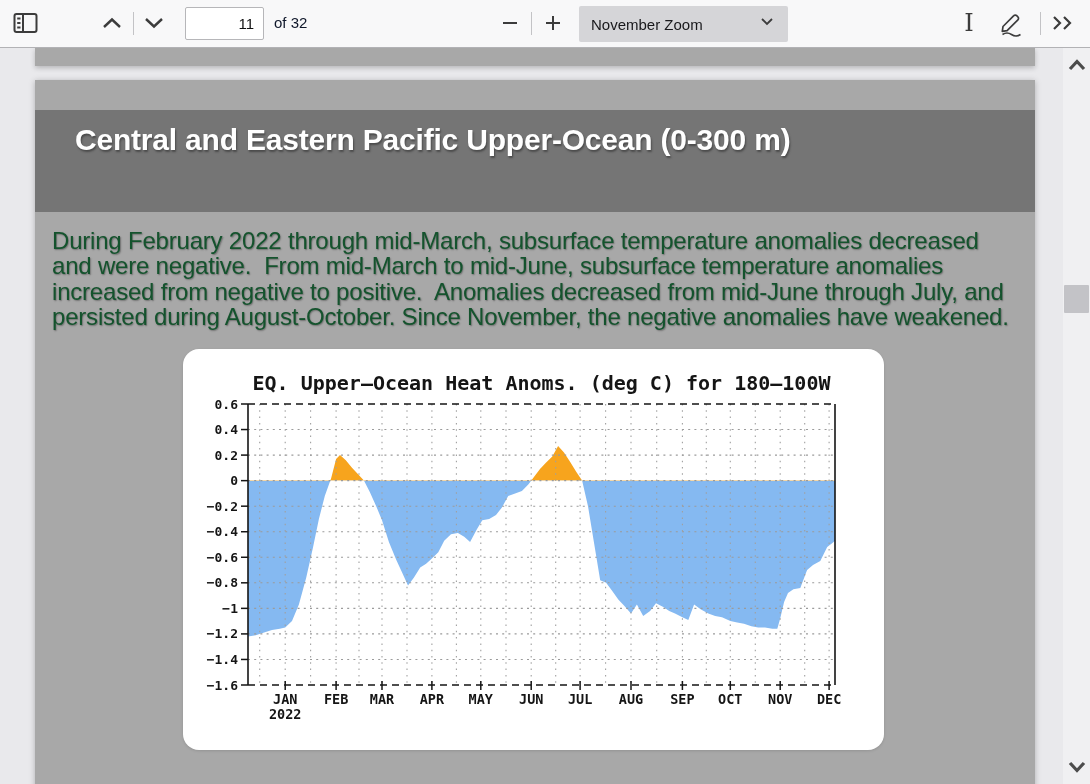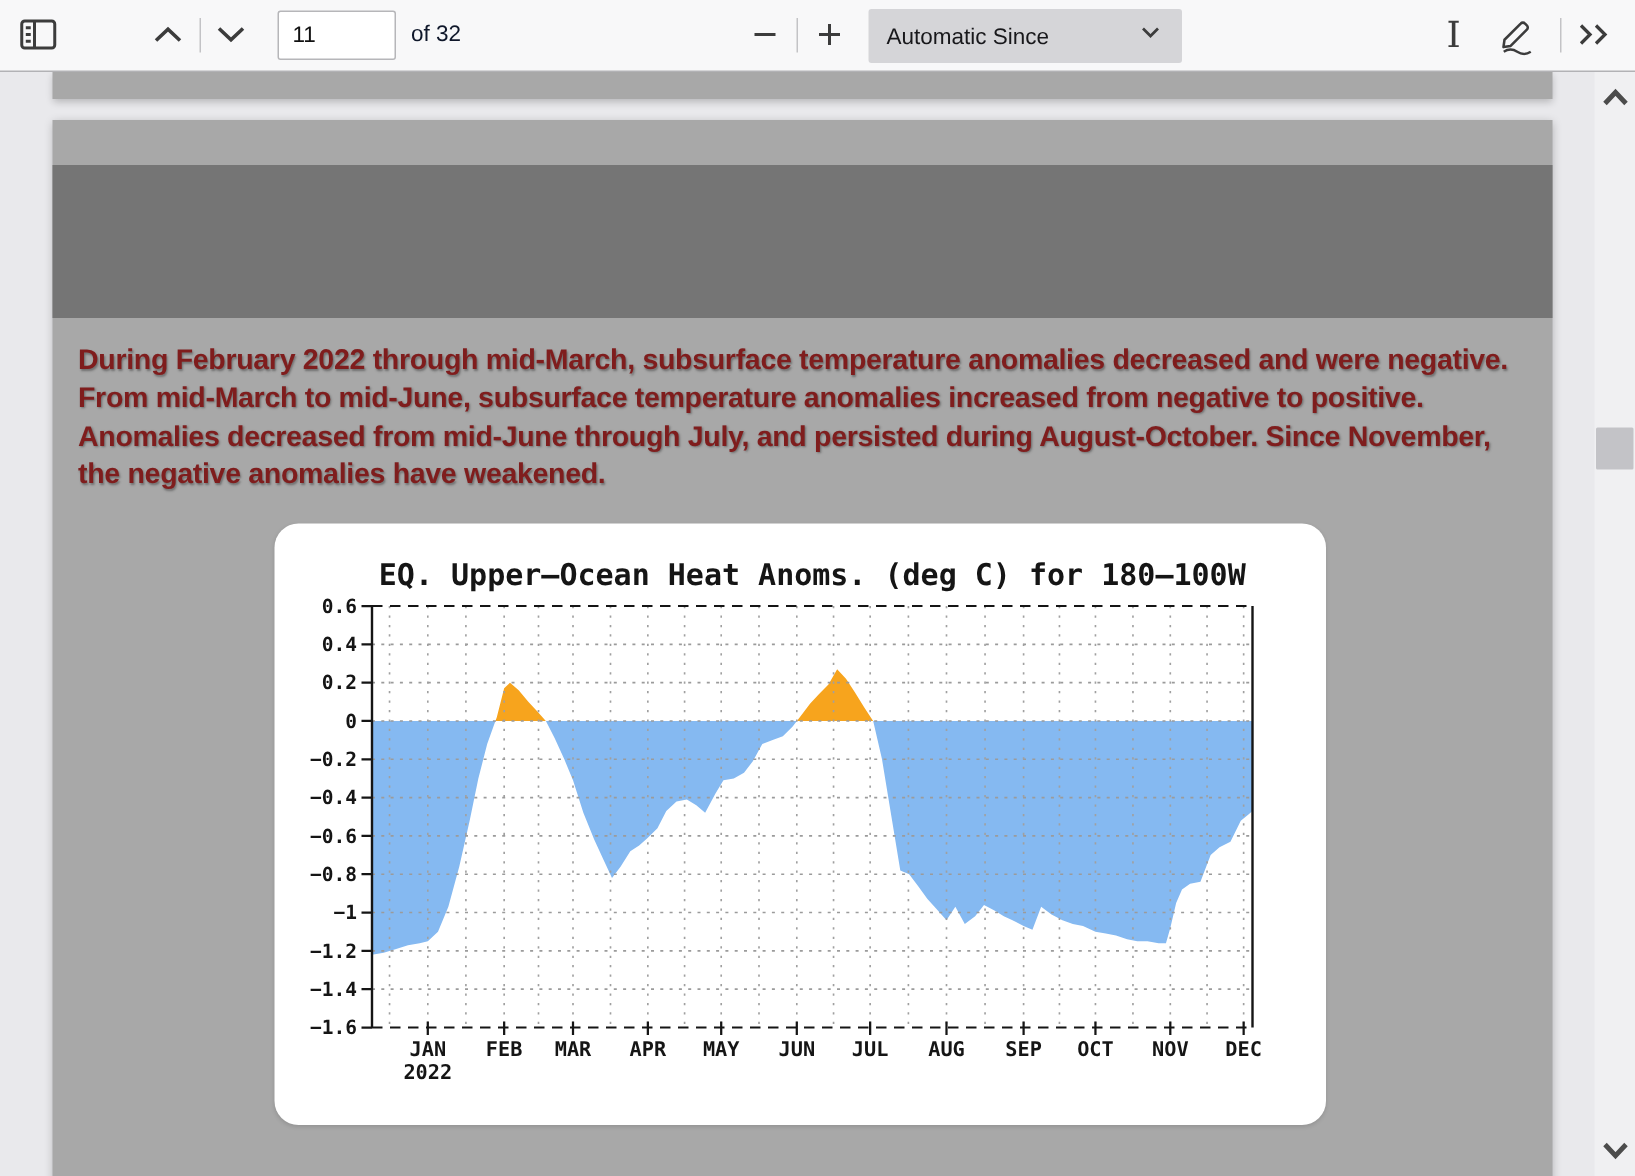--- a/index.html
+++ b/index.html
@@ -7,41 +7,41 @@
     width:1090px;height:784px;position:relative;overflow:hidden;
     font-family:"Liberation Sans",sans-serif;background:#e9e9ec;
   }
   
   .toolbar{position:absolute;left:0;top:0;width:1090px;height:47px;
     background:#f8f8f9;border-bottom:1px solid #b2b2b5;z-index:9}
   .tbtn{position:absolute;top:7px;width:32px;height:32px;display:flex;
     align-items:center;justify-content:center;border-radius:3px;color:#3c3c3c;cursor:pointer}
   .sep{position:absolute;top:12px;width:1px;height:23px;background:#c3c3c6}
   .pageno{position:absolute;left:185px;top:7px;width:79px;height:33px;
-    border:1px solid #b6b6b9;border-radius:2px;background:#fff;text-align:left;
+    border:1px solid #b6b6b9;border-radius:2px;background:#fff;text-align:right;
     padding:12px 9px;font-size:15px;color:#111;box-sizing:border-box;
     font-family:"Liberation Sans",sans-serif}
   .ofpages{position:absolute;left:274px;top:0;height:47px;line-height:46px;
     font-size:15px;color:#0f172a}
   .zoomsel{position:absolute;left:579px;top:6px;width:209px;height:36px;
     background:#d5d5d8;border-radius:2px;display:flex;align-items:center;
     padding:0 12px;font-size:15px;color:#18181b;box-sizing:border-box;cursor:pointer}
   .zoomsel .chev{position:absolute;right:14px;top:11px}
   
   .viewer{position:absolute;left:0;top:48px;width:1063px;height:736px;overflow:hidden}
   .page-prev{position:absolute;left:35px;top:0;width:1000px;height:18px;
     background:#a8a8a8;box-shadow:0 2px 5px rgba(0,0,0,.22)}
   .page{position:absolute;left:35px;top:32px;width:1000px;height:760px;
     background:#a8a8a8;box-shadow:0 1px 6px rgba(0,0,0,.25)}
   .title-band{position:absolute;left:0;top:30px;width:1000px;height:102px;background:#757575}
   .slide-title{position:absolute;left:40px;top:10px;width:930px;color:#fff;
     font-size:30px;font-weight:bold;line-height:40px;letter-spacing:-.2px;
     text-shadow:1px 1.5px 2px rgba(40,40,40,.55)}
-  .slide-body{position:absolute;left:17px;top:148px;width:968px;color:#7f1d1d;
-    font-size:19px;font-weight:bold;line-height:25.4px;letter-spacing:-.2px;
+  .slide-body{position:absolute;left:17px;top:148px;width:968px;color:#14532d;
+    font-size:24px;font-weight:normal;line-height:25.4px;letter-spacing:-.2px;
     white-space:pre-wrap;text-shadow:0.8px 1px 1.5px rgba(40,40,40,.45)}
   .chart-panel{position:absolute;left:148px;top:269px;width:701px;height:401px;
     background:#fff;border-radius:16px;box-shadow:0 1px 3px rgba(0,0,0,.12)}
   
   .ctitle{font:bold 20px "DejaVu Sans Mono",monospace;fill:#151515}
   .ylab{font:bold 13px "DejaVu Sans Mono",monospace;fill:#151515}
   .xlab{font:bold 13.5px "DejaVu Sans Mono",monospace;fill:#151515}
   .grid{stroke:#9b9b9b;stroke-width:1.1;stroke-dasharray:2 4.2}
   .gridv{stroke:#a0a0a0;stroke-width:1.1;stroke-dasharray:1.5 4.8}
   .tick{stroke:#151515;stroke-width:1.5}
@@ -90,21 +90,21 @@
   </div>
   <div class="sep" style="left:531px"></div>
   <div class="tbtn" style="left:537px">
     <svg width="18" height="18" viewBox="0 0 18 18">
       <line x1="2" y1="9" x2="16" y2="9" stroke="#3c3c3c" stroke-width="2"></line>
       <line x1="9" y1="2" x2="9" y2="16" stroke="#3c3c3c" stroke-width="2"></line>
     </svg>
   </div>
 
   <div class="zoomsel">
-    <span>Automatic Since</span>
+    <span>November Zoom</span>
     <svg class="chev" width="14" height="9" viewBox="0 0 14 9">
       <polyline points="2,2 7,7 12,2" fill="none" stroke="#3c3c3c" stroke-width="1.8"></polyline>
     </svg>
   </div>
 
   <div class="tbtn" style="left:953px">
     <svg width="16" height="26" viewBox="0 0 16 26">
       <text x="8" y="21" text-anchor="middle" font-family="DejaVu Serif, serif" font-size="24" fill="#3c3c3c">I</text>
     </svg>
   </div>
@@ -122,20 +122,21 @@
     </svg>
   </div>
 </div>
 
 <div class="viewer">
   <div class="page-prev"></div>
 
   <div class="page">
     <div class="title-band">
       <div class="slide-title">
+        <div>Central and Eastern Pacific Upper-Ocean (0-300 m)</div>
       </div>
     </div>
 
     <div class="slide-body">During February 2022 through mid-March, subsurface temperature anomalies decreased and were negative.  From mid-March to mid-June, subsurface temperature anomalies increased from negative to positive.  Anomalies decreased from mid-June through July, and persisted during August-October. Since November, the negative anomalies have weakened.</div>
 
     <div class="chart-panel">
       <svg width="701" height="401" viewBox="0 0 701 401">
           <defs>
             <clipPath id="clipNeg">
               <rect x="65" y="131.63636363636363" width="587" height="204.36363636363637"></rect>

